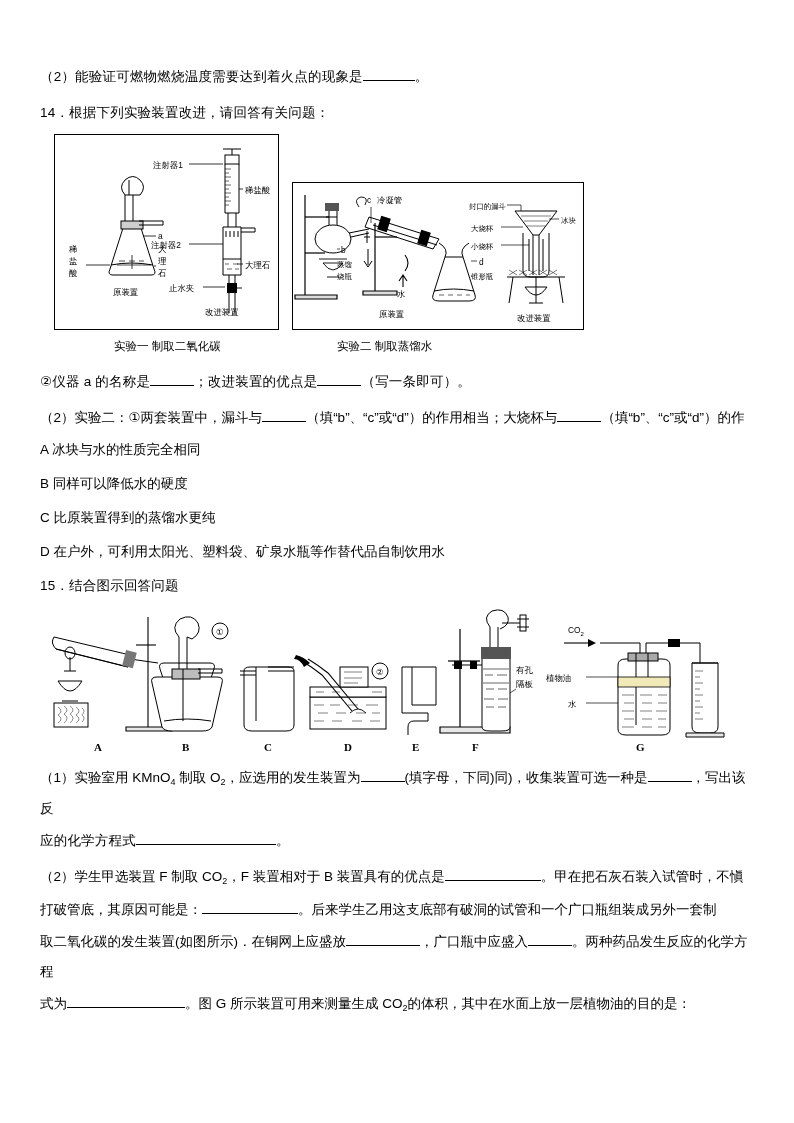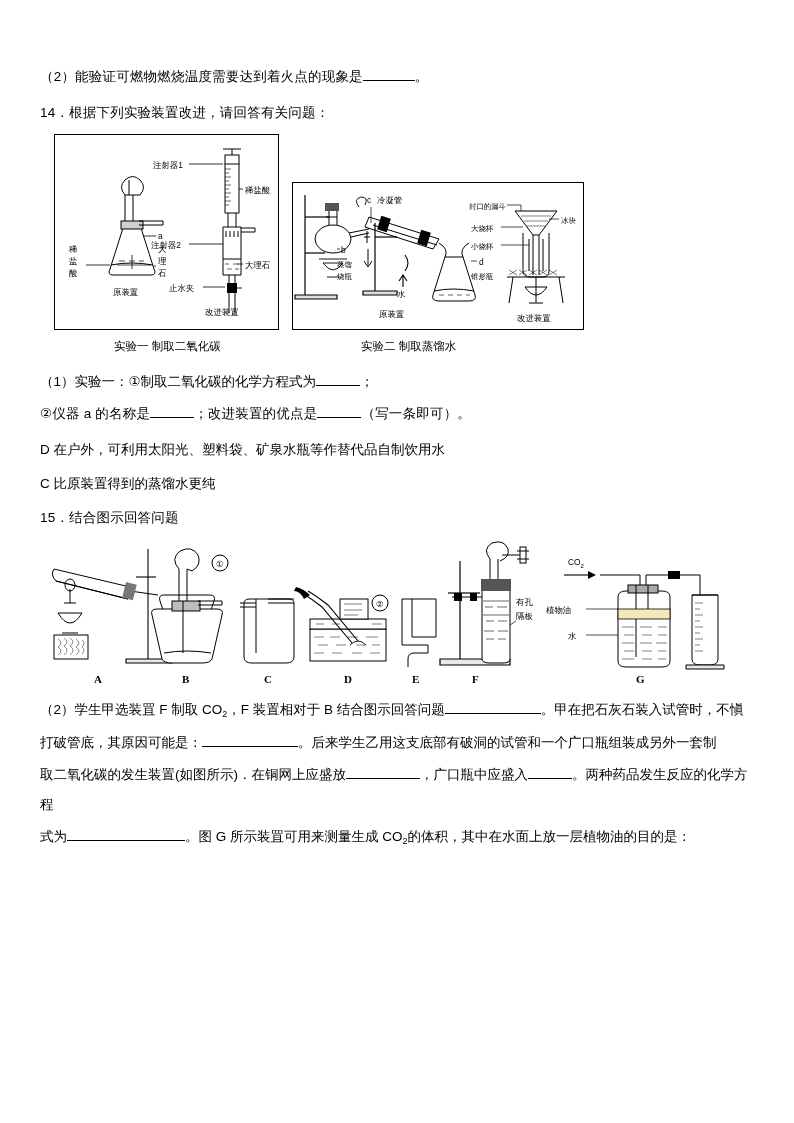--- a/index.html
+++ b/index.html
@@ -238,34 +238,36 @@
           <path d="M216 92 l8 -5 M226 92 l8 -5 M236 92 l8 -5 M246 92 l8 -5 M256 92 l8 -5"></path>
           <path d="M216 87 l8 5 M226 87 l8 5 M236 87 l8 5 M246 87 l8 5 M256 87 l8 5"></path>
         </g>
         <text class="lbl" x="224" y="138">改进装置</text>
       </svg>
     </div>
   </div>
 
   <div class="caprow">
     <span class="cap" style="left:60px">实验一  制取二氧化碳</span>
-    <span class="cap" style="left:307px">实验二  制取蒸馏水</span>
+    <span class="cap" style="left:283px">实验二  制取蒸馏水</span>
   </div>
 
-  <p class="q2">
-    <span>（1）实验一：①制取二氧化碳的化学方程式为</span><span class="blank b5"></span><span>；</span>
-  </p>
   <p class="q">
     <span>②仪器 a 的名称是</span><span class="blank b5"></span><span>；改进装置的优点是</span><span class="blank b5"></span><span>（写一条即可）。</span>
   </p>
 
-
-
+  <p class="q2">
+    <span>（2）实验二：①两套装置中，漏斗与</span><span class="blank b5"></span><span>（填“b”、“c”或“d”）的作用相当；大烧杯与</span><span class="blank b5"></span><span>（填“b”、“c”或“d”）的作</span>
+  </p>
+
+
+  <p class="opt">A 冰块与水的性质完全相同</p>
+  <p class="opt">B 同样可以降低水的硬度</p>
+  <p class="opt">C 比原装置得到的蒸馏水更纯</p>
   <p class="opt">D 在户外，可利用太阳光、塑料袋、矿泉水瓶等作替代品自制饮用水</p>
-  <p class="opt">C 比原装置得到的蒸馏水更纯</p>
 
   <p class="q" style="margin-top:0">15．结合图示回答问题</p>
 
   <div class="fig2wrap">
     <svg width="716" height="148" viewBox="0 0 716 148">
 
       <g class="ln" stroke-width="1.1">
         <path d="M108 8 L108 118"></path>
             <path d="M86 122 L132 122 L132 118 L86 118 Z" fill="#e8e8e8"></path>
         <path d="M96 36 L116 36"></path>
@@ -424,23 +426,29 @@
         <path d="M655 86 h8"></path>
             <path d="M655 92 h5"></path>
             <path d="M655 98 h8"></path>
             <path d="M655 104 h5"></path>
         <path d="M655 110 h8"></path>
       </g>
       <text class="lbl-b" x="596" y="142">G</text>
     </svg>
   </div>
 
-
-  <p class="q2">
-    <span>（2）学生甲选装罝 F 制取 CO</span><sub>2</sub><span>，F 装置相对于 B 结合图示回答问题</span><span class="blank b10"></span><span>。甲在把石灰石装入试管时，不愼</span>
+  <p class="q2">
+    <span>（1）实验室用 KMnO</span><sub>4</sub><span> 制取 O</span><sub>2</sub><span>，应选用的发生装置为</span><span class="blank b5"></span><span>(填字母，下同)同)，收集装置可选一种是</span><span class="blank b5"></span><span>，写出该反</span>
+  </p>
+  <p class="q">
+    <span>应的化学方程式</span><span class="blank b14"></span><span>。</span>
+  </p>
+
+  <p class="q2">
+    <span>（2）学生甲选装罝 F 制取 CO</span><sub>2</sub><span>，F 装置相对于 B 装置具有的优点是</span><span class="blank b10"></span><span>。甲在把石灰石装入试管时，不愼</span>
   </p>
   <p class="q2">
     <span>打破管底，其原因可能是：</span><span class="blank b10"></span><span>。后来学生乙用这支底部有破洞的试管和一个广口瓶组装成另外一套制</span>
   </p>
   <p class="q2">
     <span>取二氧化碳的发生装置(如图所示)．在铜网上应盛放</span><span class="blank b8"></span><span>，广口瓶中应盛入</span><span class="blank b5"></span><span>。两种药品发生反应的化学方程</span>
   </p>
   <p class="q2">
     <span>式为</span><span class="blank b12"></span><span>。图 G 所示装罝可用来测量生成 CO</span><sub>2</sub><span>的体积，其中在水面上放一层植物油的目的是：</span>
   </p>

